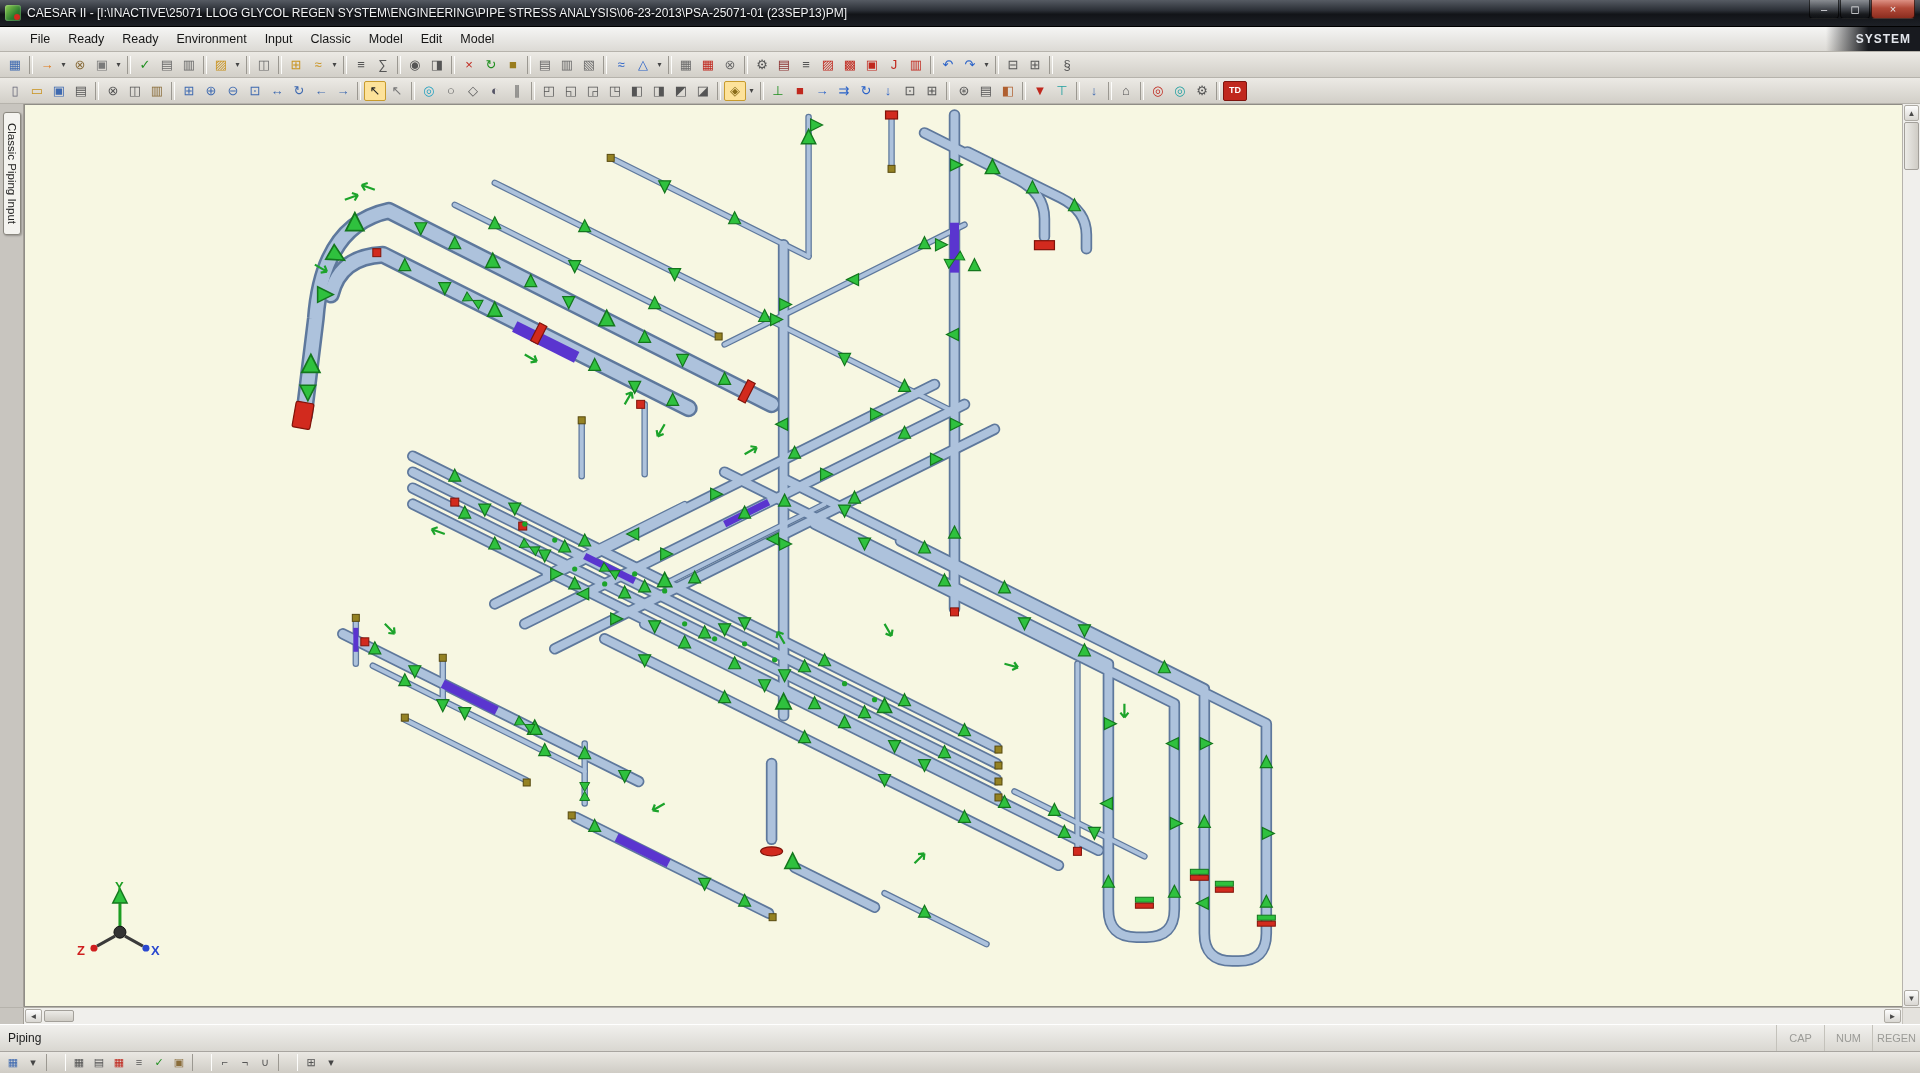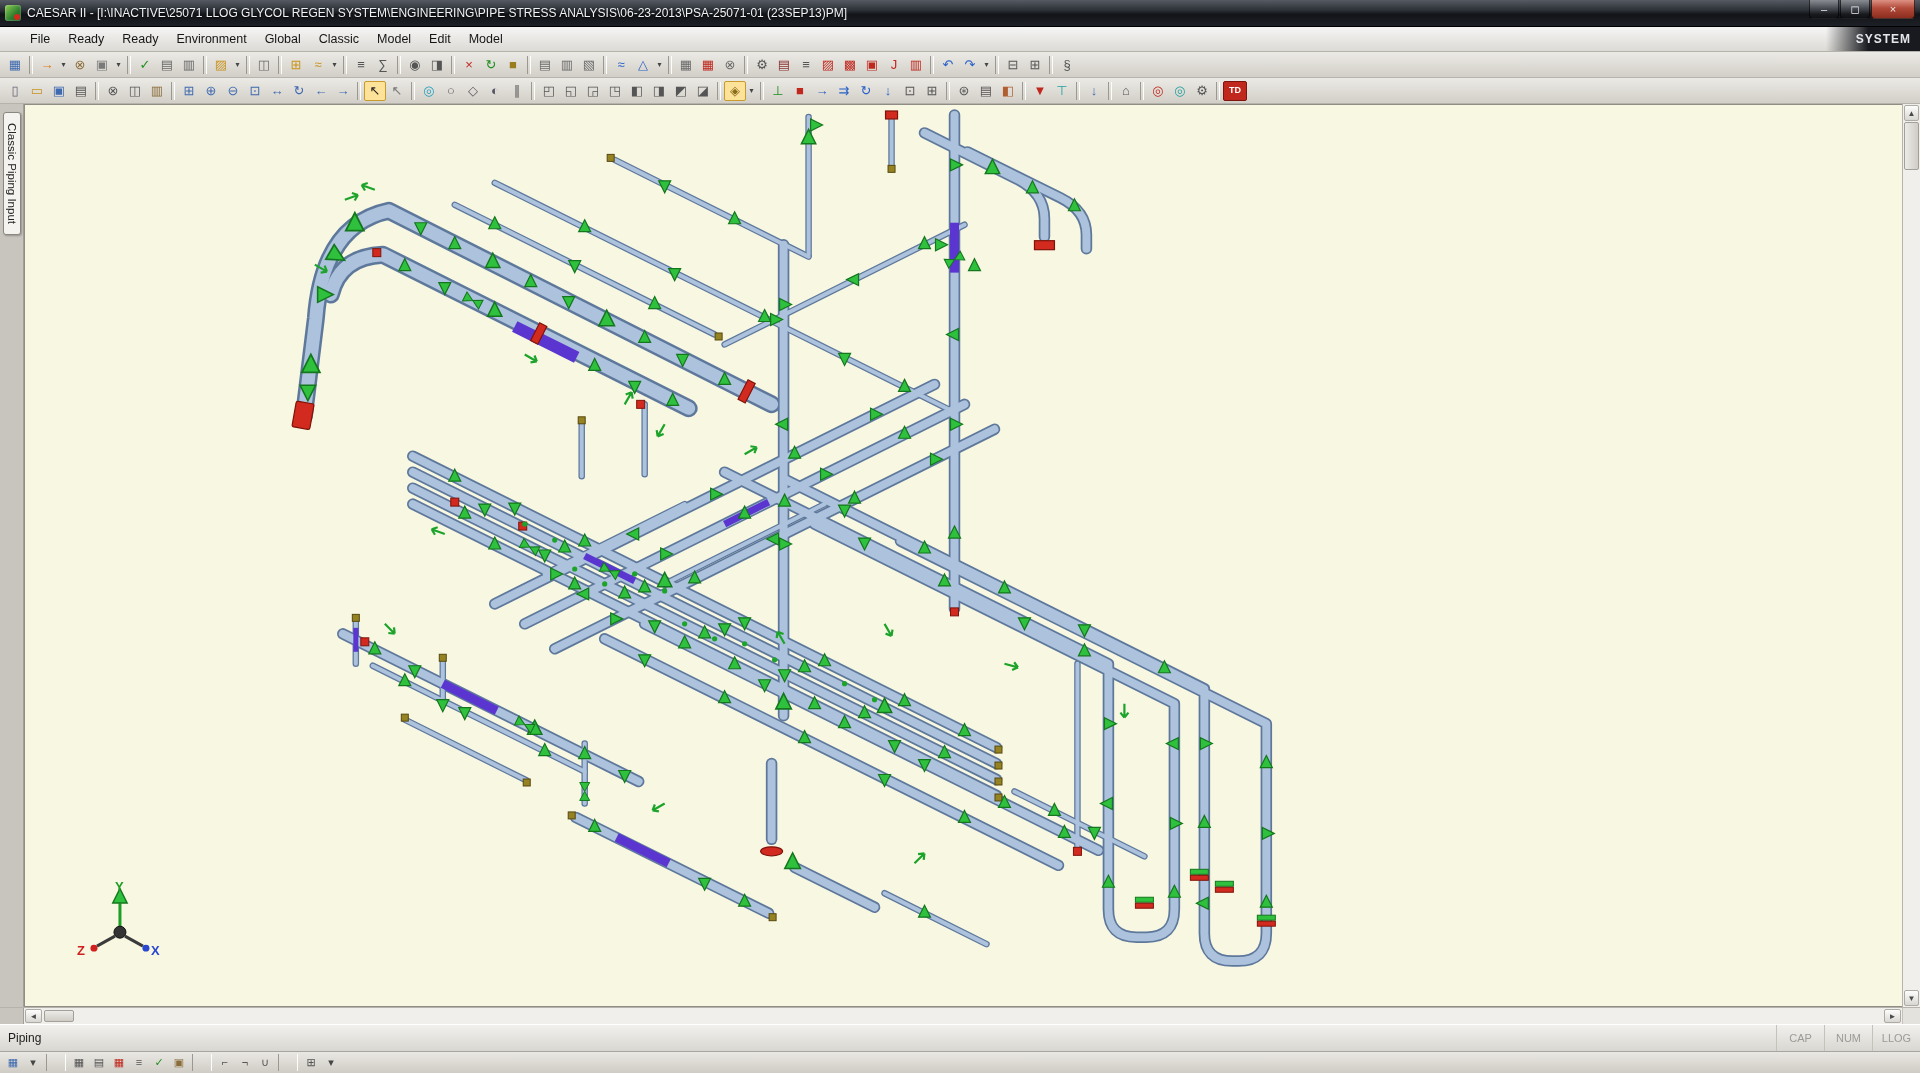--- a/index.html
+++ b/index.html
@@ -98,21 +98,21 @@
   <div class="menubar">
 
       <span class="menu-item">File</span>
 
       <span class="menu-item">Ready</span>
 
       <span class="menu-item">Ready</span>
 
       <span class="menu-item">Environment</span>
 
-      <span class="menu-item">Global</span>
+      <span class="menu-item">Input</span>
 
       <span class="menu-item">Classic</span>
 
       <span class="menu-item">Model</span>
 
       <span class="menu-item">Edit</span>
 
       <span class="menu-item">Model</span>
 
     <div class="brand">SYSTEM</div>
@@ -757,21 +757,21 @@
   </div>
 
   <div class="statusbar">
     <span>Piping</span>
     <div class="status-right">
 
         <span class="indicator">CAP</span>
 
         <span class="indicator">NUM</span>
 
-        <span class="indicator">LLOG</span>
+        <span class="indicator">REGEN</span>
 
     </div>
   </div>
 
   <div class="bottombar">
 
       <span class="tb" style="color: rgb(63, 106, 176);">▦</span>
 
       <span class="tb dd">▾</span>
 

